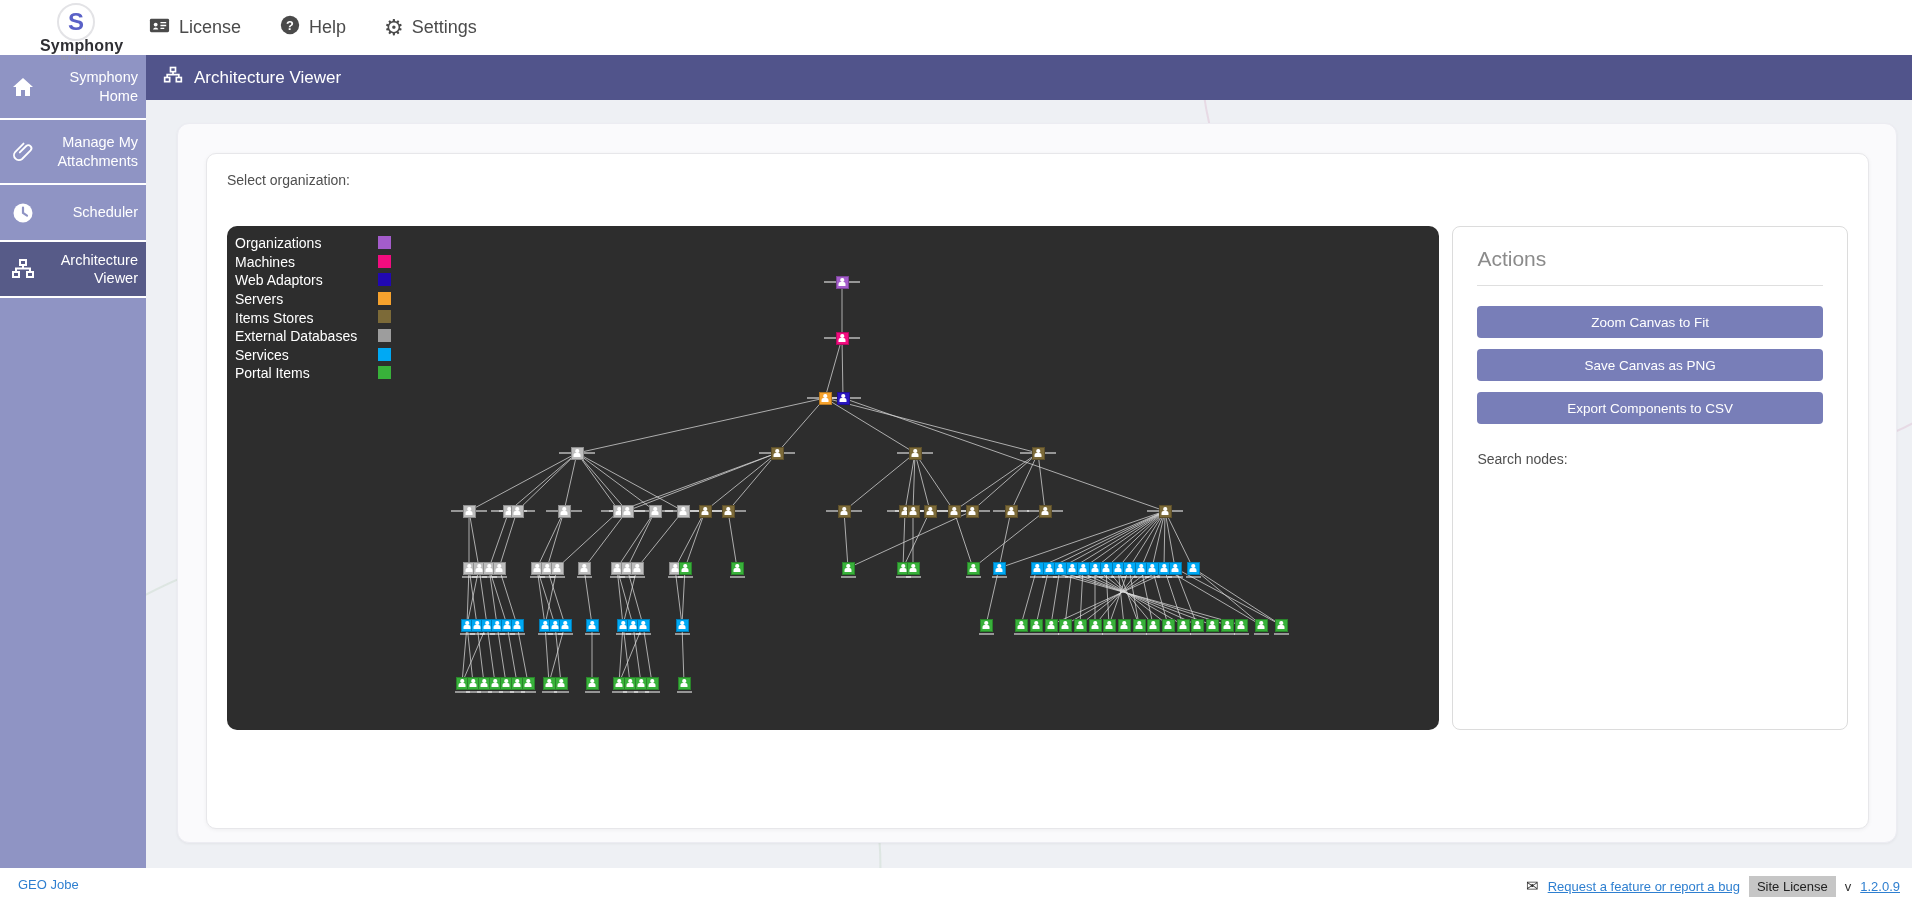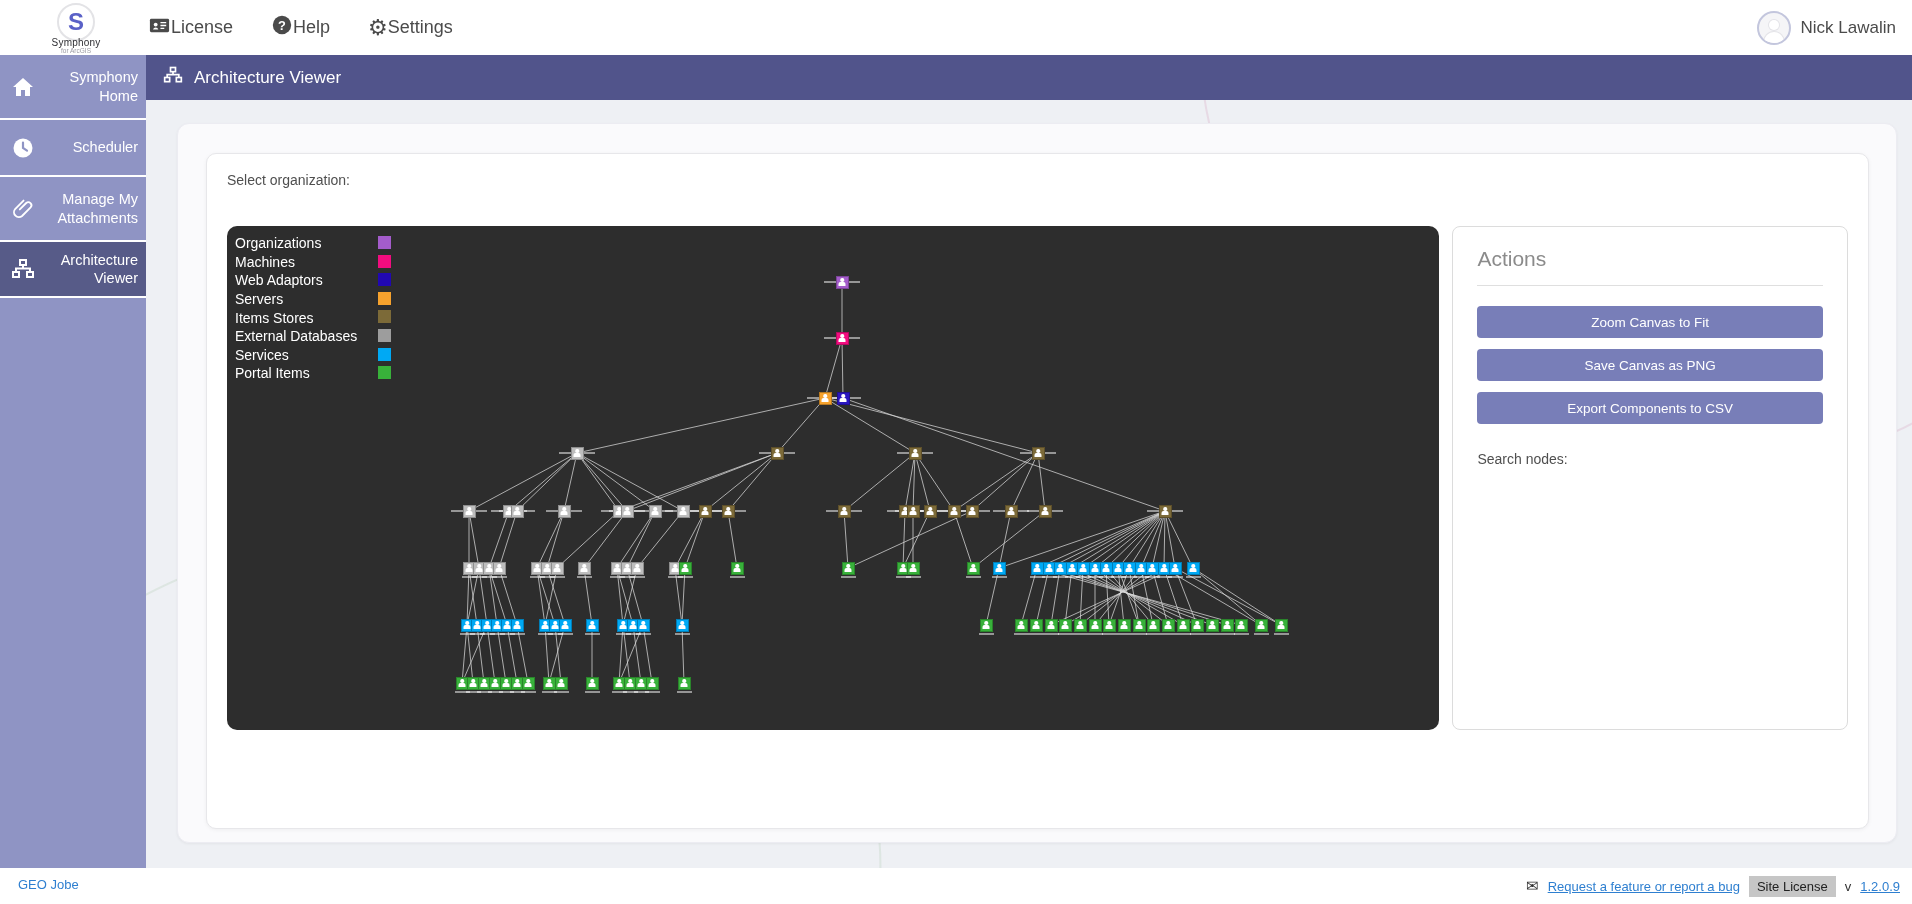--- a/index.html
+++ b/index.html
@@ -4,24 +4,24 @@
 <style>
   html,body{margin:0;padding:0;width:1912px;height:904px;overflow:hidden;
     font-family:"Liberation Sans",sans-serif;background:#eef0f4;position:relative}
   *{box-sizing:border-box}
 
   
   .topbar{position:absolute;top:0;left:0;width:1912px;height:55px;background:#fff;z-index:30}
   .logo-wrap{position:absolute;left:40px;top:3px;width:72px;text-align:center}
   .logo-circle{width:38px;height:38px;border:2px solid #e3e3e6;border-radius:50%;margin:0 auto;
     display:flex;align-items:center;justify-content:center;font-size:24px;font-weight:bold;color:#5a61c7}
-  .logo-name{font-size:10px;font-weight:normal;color:#2f2f33;margin-top:-4px;letter-spacing:.2px}
+  .logo-name{font-size:16px;font-weight:bold;color:#2f2f33;margin-top:-4px;letter-spacing:.2px}
   .logo-sub{font-size:6.5px;color:#9a9aa2;margin-top:-1px}
   .topnav{position:absolute;left:148px;top:0;height:55px;display:flex;align-items:center;gap:38px}
-  .topnav-item{display:flex;align-items:center;font-size:18px;color:#4b4b4b;cursor:pointer}
+  .topnav-item{display:flex;align-items:center;gap:8px;font-size:18px;color:#4b4b4b;cursor:pointer}
   .gear-glyph{font-size:22px;line-height:1;color:#4a4a4a}
   .userbox{position:absolute;right:16px;top:0;height:55px;display:flex;align-items:center;gap:10px}
   .avatar{width:34px;height:34px;border-radius:50%;border:2px solid #c3c6dd;background:#f5f5f7;
     position:relative;overflow:hidden}
   .avatar::before{content:"";position:absolute;left:50%;top:7px;transform:translateX(-50%);
     width:10px;height:10px;border-radius:50%;background:#fff;box-shadow:0 0 0 1px #e4e4e8}
   .avatar::after{content:"";position:absolute;left:50%;top:19px;transform:translateX(-50%);
     width:20px;height:12px;border-radius:10px 10px 0 0;background:#fff;box-shadow:0 0 0 1px #e4e4e8}
   .username{font-size:17px;color:#4b4b4b}
 
@@ -118,24 +118,20 @@
             <text x="12" y="17" text-anchor="middle" font-size="14" font-family="Liberation Sans, sans-serif" font-weight="bold" fill="#fff">?</text>
           </svg>
       </span>
       <span>Help</span>
     </div>
     <div class="topnav-item">
       <span class="gear-glyph">⚙</span>
       <span>Settings</span>
     </div>
   </div>
-  <div class="userbox">
-    <div class="avatar"></div>
-    <span class="username">Nick Lawalin</span>
-  </div>
 </div>
 
 <div class="pageheader">
   <span>
     <svg width="20" height="20" viewBox="0 0 24 24">
         <g fill="none" stroke="#fff" stroke-width="2">
           <rect x="9" y="3" width="6" height="5"></rect>
           <rect x="2" y="15" width="6" height="5"></rect>
           <rect x="16" y="15" width="6" height="5"></rect>
           <path d="M12 8v3.5M5 15v-3.5h14V15"></path>
@@ -147,36 +143,36 @@
 
 <div class="sidebar">
   <div class="side-item" style="height:65px">
     <span class="s-ico">
       <svg width="24" height="24" viewBox="0 0 24 24">
           <path d="M12 3 L22 12 H19 V21 H14 V15 H10 V21 H5 V12 H2 Z" fill="#fff"></path>
         </svg>
     </span>
     <span class="s-label">Symphony Home</span>
   </div>
+  <div class="side-item" style="height:65px">
+    <span class="s-ico">
+      <svg width="22" height="22" viewBox="0 0 24 24">
+          <path d="M8.5 12.5 15.5 5.5a3.4 3.4 0 0 1 4.8 4.8L11 19.6a5.4 5.4 0 0 1-7.6-7.6L12.6 2.8" fill="none" stroke="#fff" stroke-width="2" stroke-linecap="round"></path>
+        </svg>
+    </span>
+    <span class="s-label">Manage My Attachments</span>
+  </div>
   <div class="side-item" style="height:57px">
     <span class="s-ico">
       <svg width="24" height="24" viewBox="0 0 24 24">
           <circle cx="12" cy="12" r="9.5" fill="#fff"></circle>
           <path d="M12 6.5V12l4 2.6" stroke="#8f94c4" stroke-width="2.2" fill="none" stroke-linecap="round"></path>
         </svg>
     </span>
     <span class="s-label">Scheduler</span>
-  </div>
-  <div class="side-item" style="height:65px">
-    <span class="s-ico">
-      <svg width="22" height="22" viewBox="0 0 24 24">
-          <path d="M8.5 12.5 15.5 5.5a3.4 3.4 0 0 1 4.8 4.8L11 19.6a5.4 5.4 0 0 1-7.6-7.6L12.6 2.8" fill="none" stroke="#fff" stroke-width="2" stroke-linecap="round"></path>
-        </svg>
-    </span>
-    <span class="s-label">Manage My Attachments</span>
   </div>
   <div class="side-item active" style="height:56px">
     <span class="s-ico">
       <svg width="24" height="24" viewBox="0 0 24 24">
           <g fill="none" stroke="#fff" stroke-width="2">
             <rect x="9" y="3" width="6" height="5"></rect>
             <rect x="2" y="15" width="6" height="5"></rect>
             <rect x="16" y="15" width="6" height="5"></rect>
             <path d="M12 8v3.5M5 15v-3.5h14V15"></path>
           </g>

